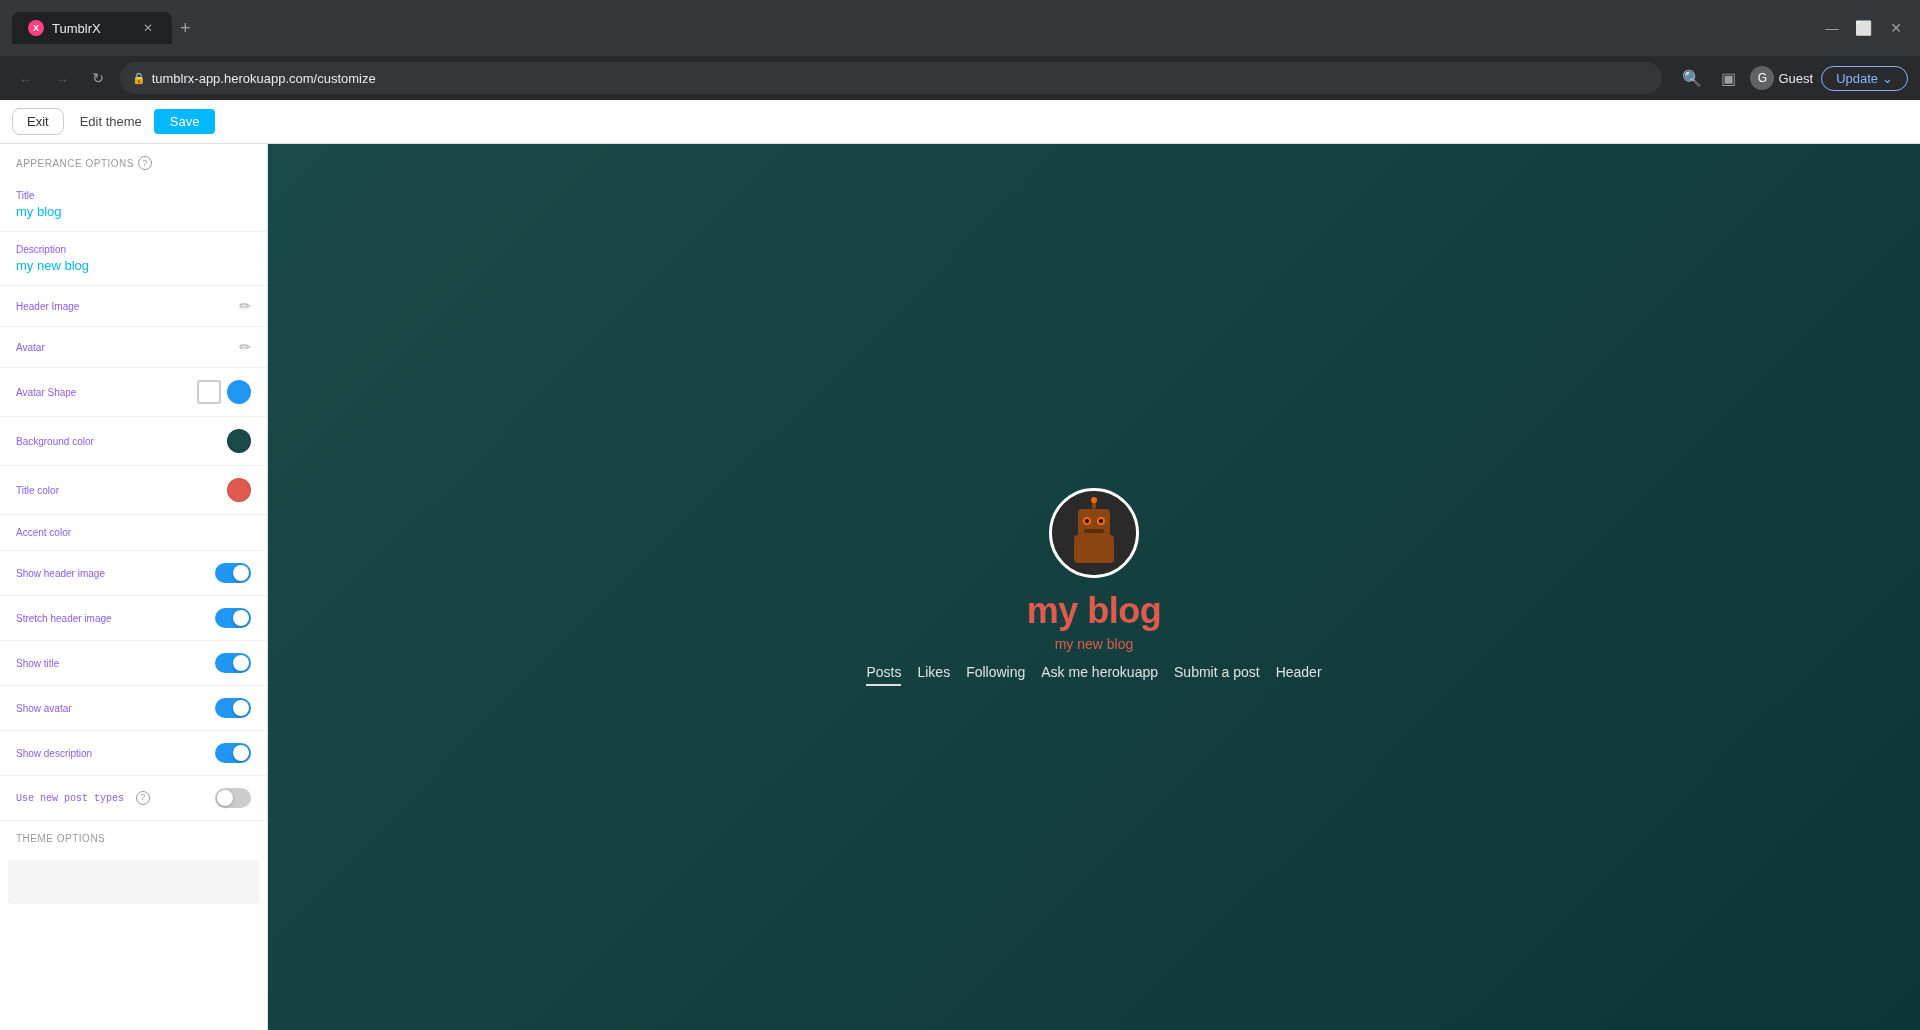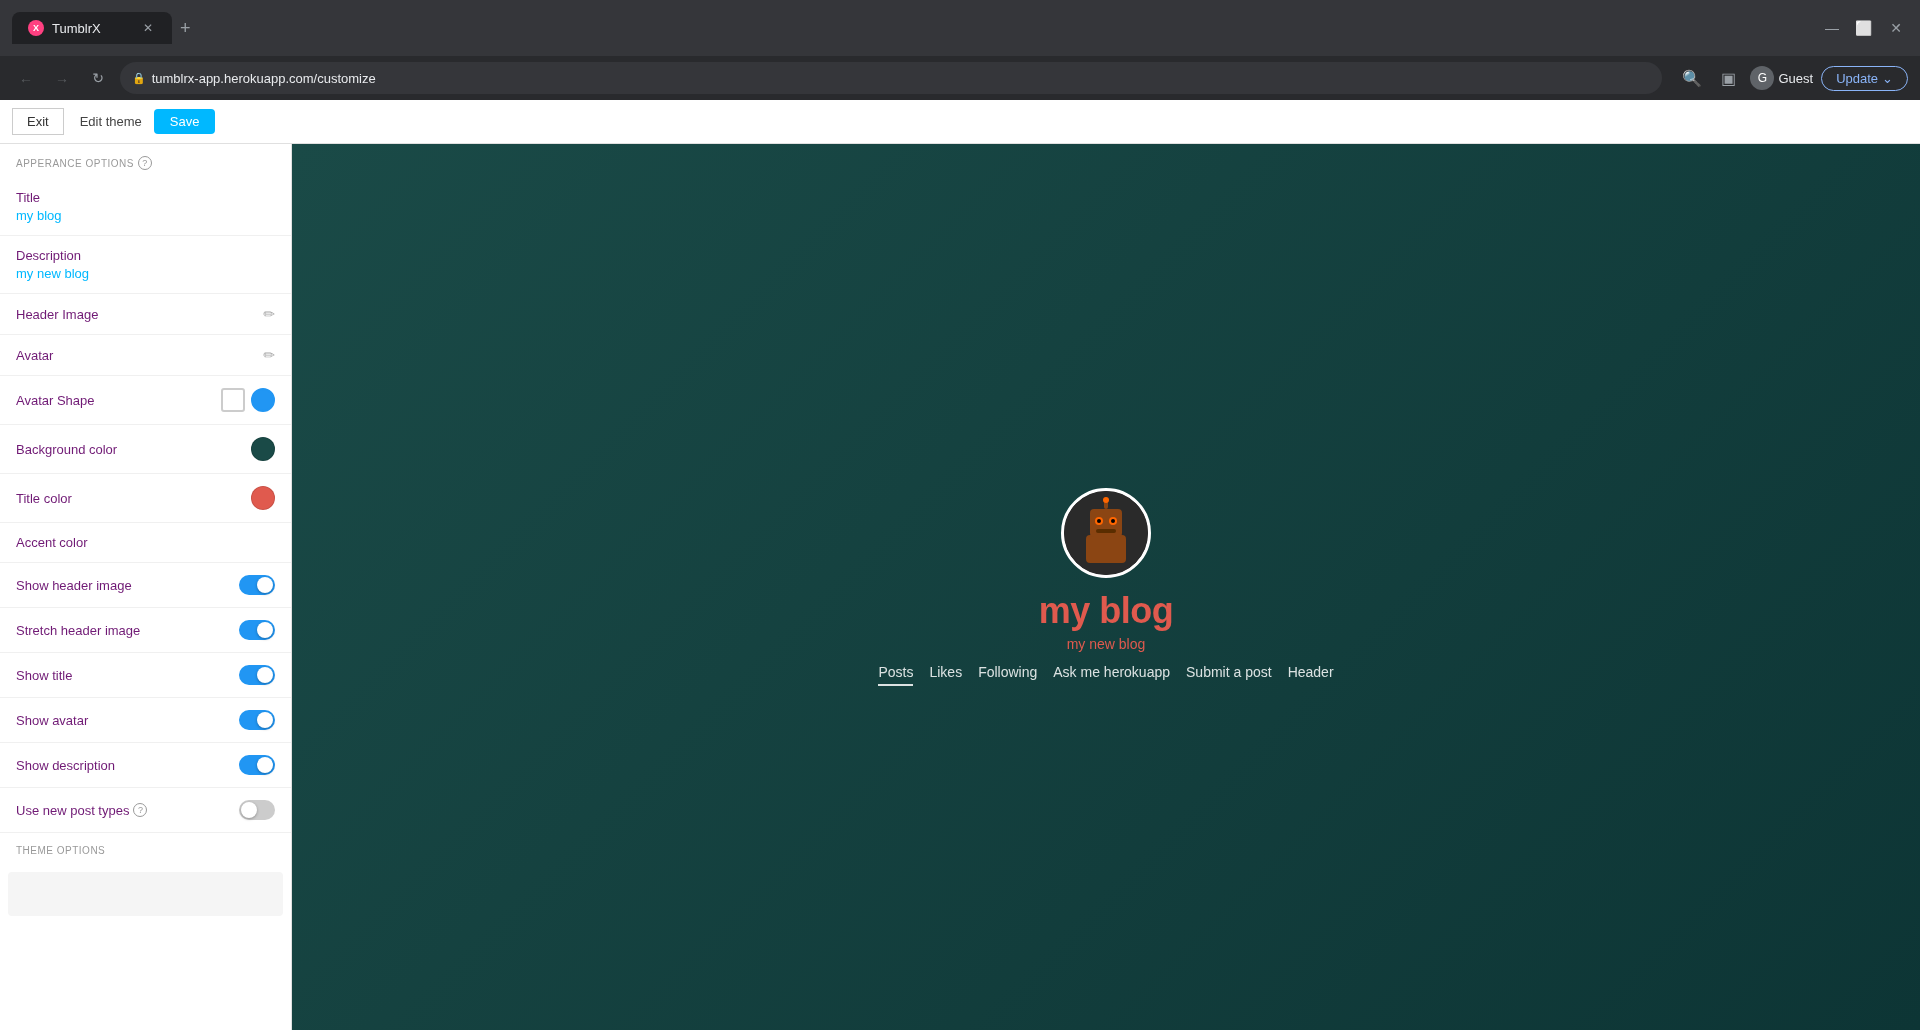--- a/index.html
+++ b/index.html
@@ -104,21 +104,21 @@
       height: 44px;
       display: flex;
       align-items: center;
       padding: 0 12px;
       gap: 12px;
       border-bottom: 1px solid #e0e0e0;
     }
     .exit-btn {
       background: transparent;
       border: 1px solid #ccc;
-      border-radius: 0;
+      border-radius: 8px;
       padding: 5px 14px;
       font-size: 13px;
       cursor: pointer;
       color: #333;
     }
     .edit-theme-label { font-size: 13px; color: #444; margin-left: 4px; }
     .save-btn {
       background: #00b8ff;
       color: white;
       border: none;
@@ -129,21 +129,21 @@
     }
 
     
     .main-layout {
       display: flex;
       height: calc(1030px - 56px - 44px - 44px);
     }
 
     
     .sidebar {
-      width: 292px;
+      width: 268px;
       background: #fff;
       overflow-y: auto;
       border-right: 1px solid #e0e0e0;
       flex-shrink: 0;
     }
     .sidebar-section-label {
       font-size: 10px;
       color: #999;
       text-transform: uppercase;
       letter-spacing: 0.5px;
@@ -153,22 +153,22 @@
       gap: 4px;
     }
     .sidebar-item {
       padding: 12px 16px;
       border-bottom: 1px solid #f0f0f0;
       display: flex;
       align-items: center;
       justify-content: space-between;
     }
     .sidebar-item-label {
-      font-size: 13px;
-      color: #701a75;
+      font-size: 10px;
+      color: #8b5cf6;
       font-weight: 500;
     }
     .sidebar-item-value {
       font-size: 13px;
       color: #00b8ff;
     }
     .sidebar-item-col {
       display: flex;
       flex-direction: column;
       gap: 3px;
@@ -431,21 +431,21 @@
       <span class="sidebar-item-label">Show description</span>
       <div class="toggle-wrap">
         <div class="toggle">
           <div class="toggle-track on"></div>
           <div class="toggle-thumb on"></div>
         </div>
       </div>
     </div>
 
     <div class="sidebar-item">
-      <div style="display:flex;align-items:flex-start;gap:4px;">
+      <div style="display:flex;align-items:center;gap:12px;font-family:Liberation Mono, monospace;">
         <span class="sidebar-item-label">Use new post types</span>
         <span class="info-icon">?</span>
       </div>
       <div class="toggle-wrap">
         <div class="toggle">
           <div class="toggle-track off"></div>
           <div class="toggle-thumb off"></div>
         </div>
       </div>
     </div>

